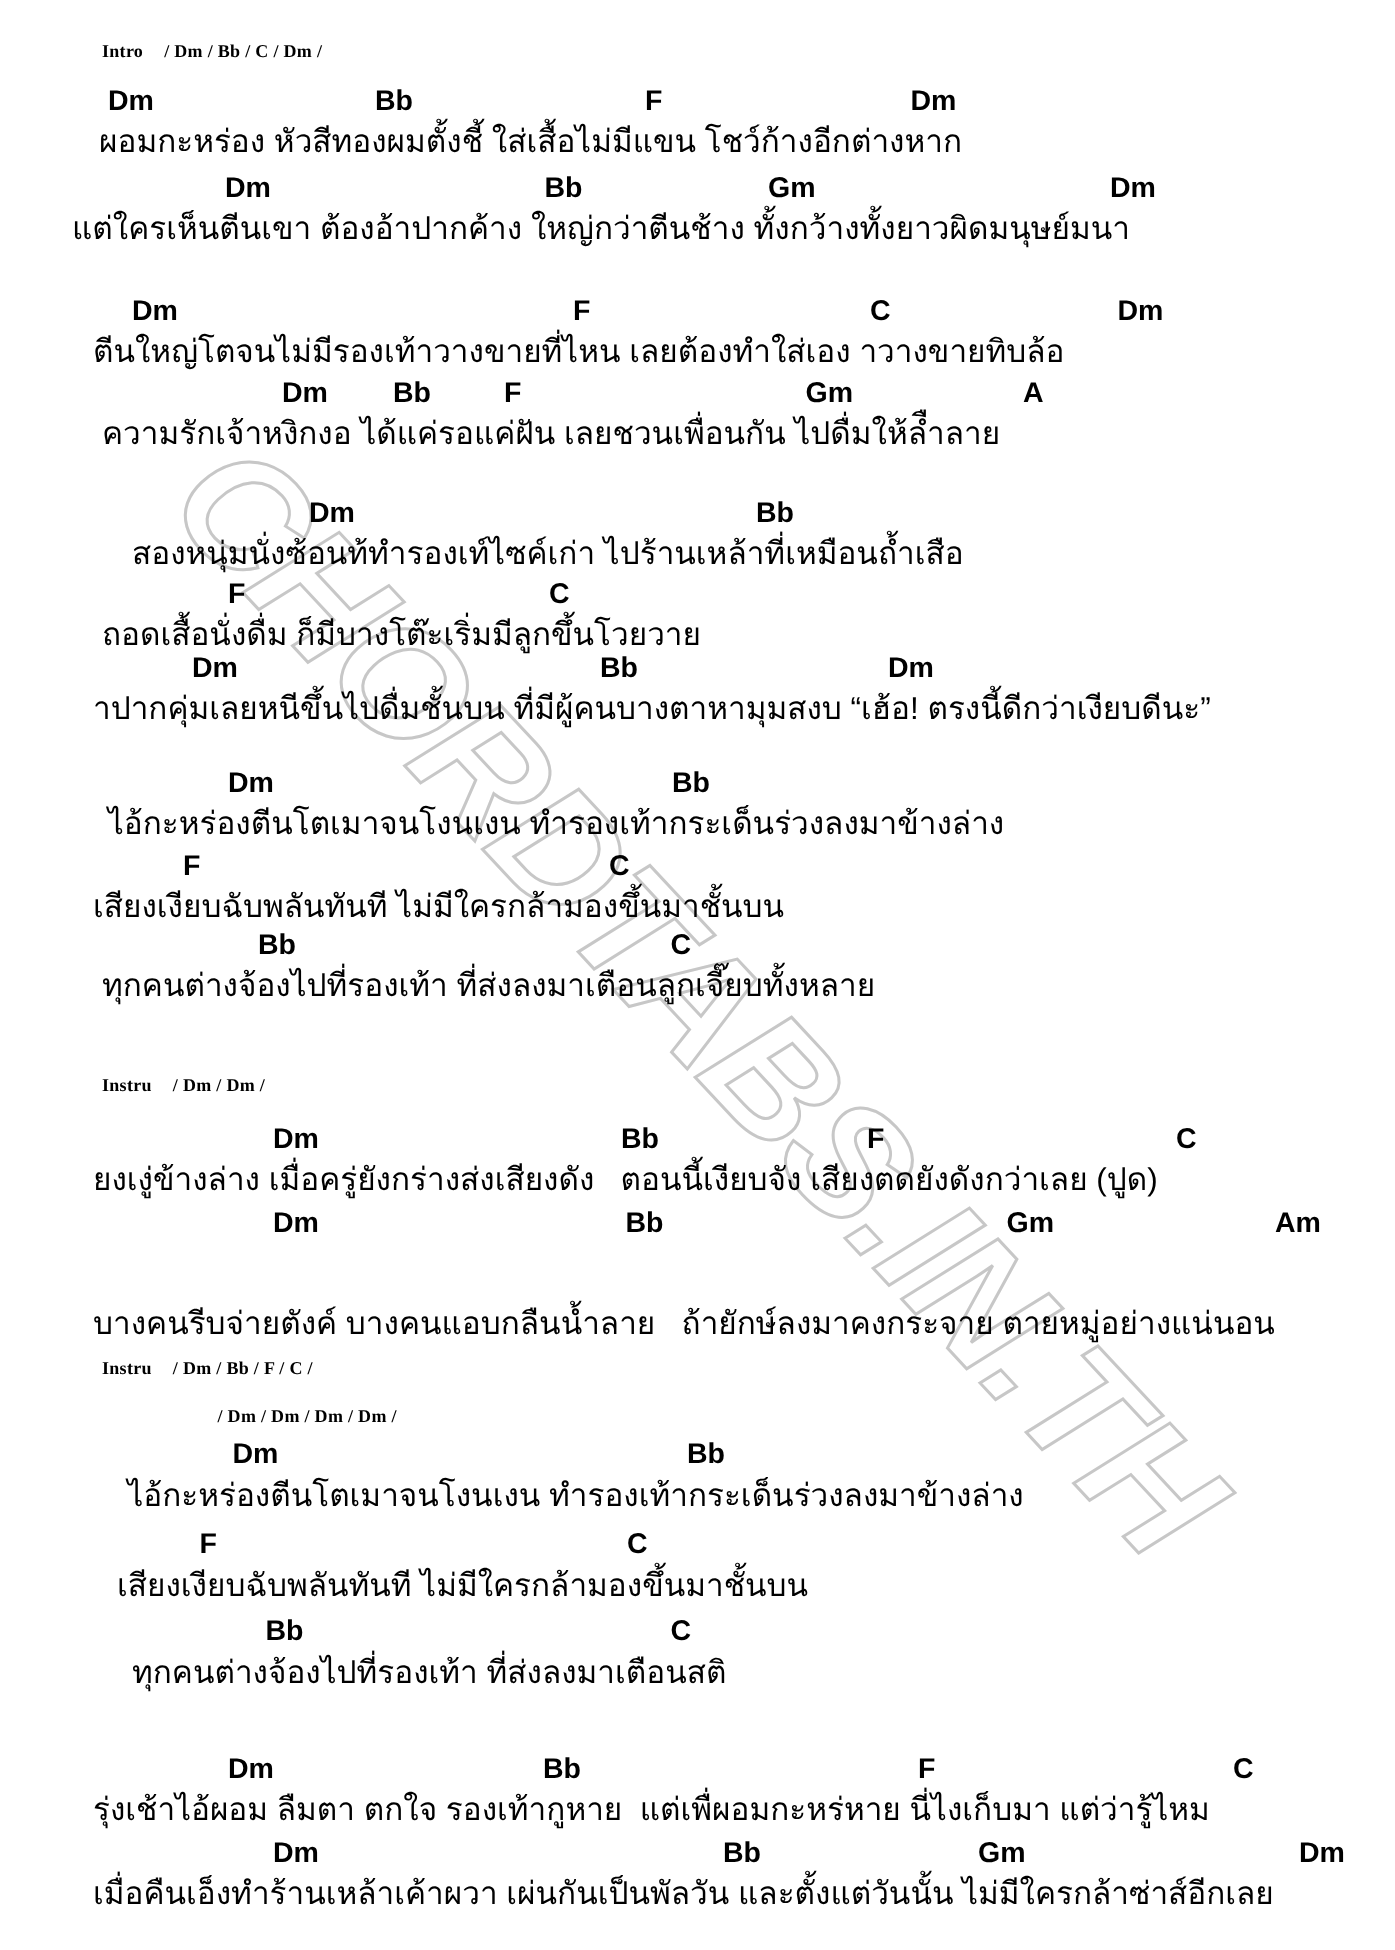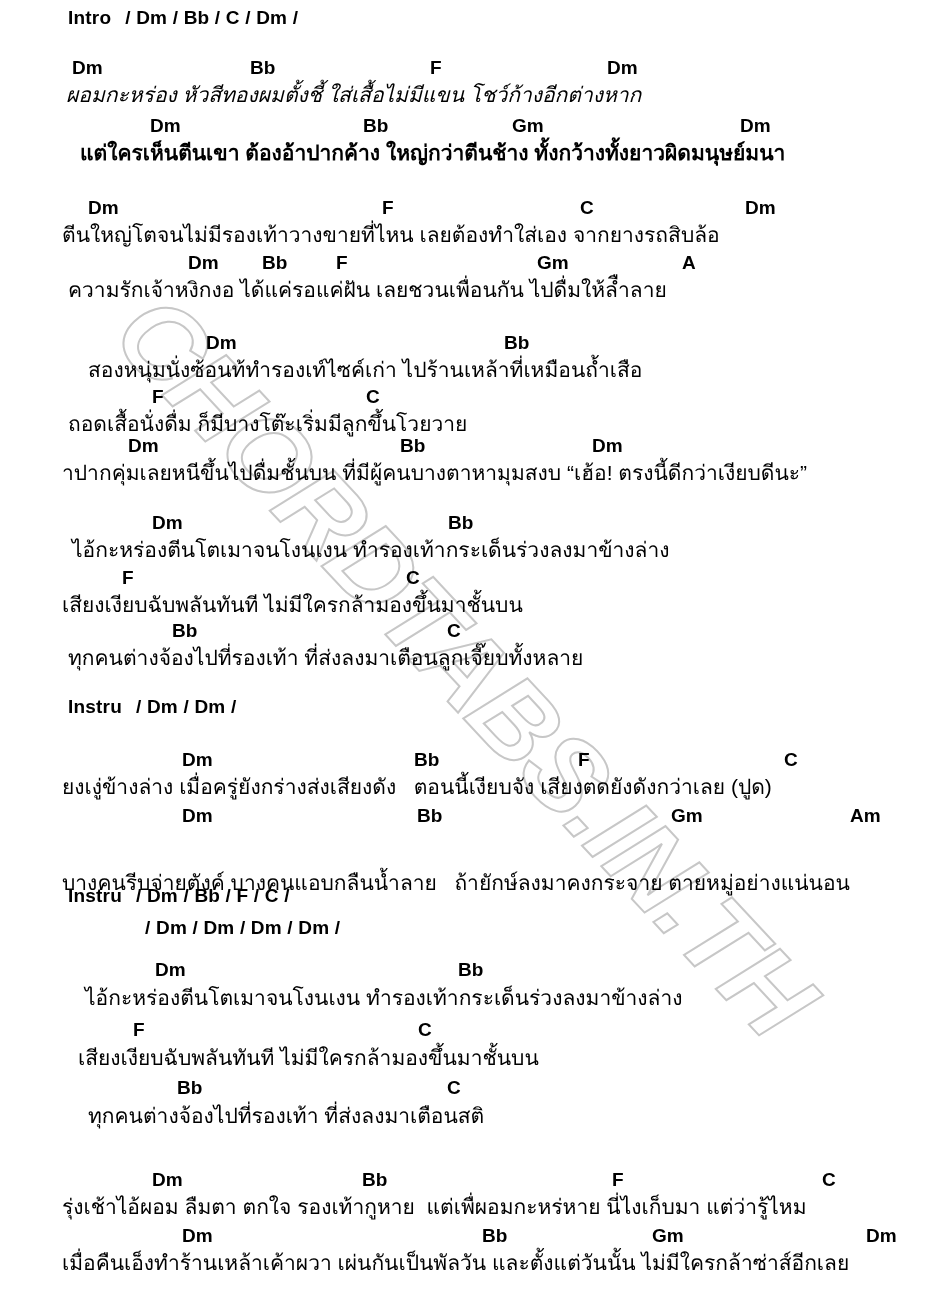--- a/index.html
+++ b/index.html
@@ -14,23 +14,24 @@
   .chord-row{height:24px;text-decoration:underline;}
   .chord{
     position:absolute;top:0;
     font-weight:700;font-size:19px;line-height:24px;color:#000;
   }
   .lyric{
     position:absolute;top:0;
     font-size:21px;line-height:30px;color:#000;
   }
   .directive{
-    position:absolute;top:0;
-    font-weight:700;font-size:19px;line-height:24px;color:#000;
+    position:absolute;top:16px;
+    font-weight:700;font-size:12px;line-height:24px;color:#000;
     letter-spacing:0.2px;
+    font-family:Liberation Serif, serif;
   }
   .directive .dir-label{margin-right:14px;}
   .watermark{
     position:absolute;z-index:0;left:465px;top:665px;
     transform:translate(-50%,-50%) rotate(47deg);
     font-size:108px;font-weight:700;font-style:italic;
     letter-spacing:-2px;white-space:nowrap;
     color:transparent;
     -webkit-text-stroke:2px #c7c7c7;
     text-shadow:none;
@@ -38,25 +39,25 @@
   }
 </style>
 </head>
 <body>
 
 <div class="watermark">CHORDTABS.IN.TH</div>
 
 <div class="sheet">
     <div class="block" style="top: 6px;"><span class="directive" style="left: 68px;"><span class="dir-label">Intro</span><span>/ Dm / Bb / C / Dm /</span></span></div>
     <div class="block chord-row" style="top: 56px;"><span class="chord" style="left: 72px;">Dm</span><span class="chord" style="left: 250px;">Bb</span><span class="chord" style="left: 430px;">F</span><span class="chord" style="left: 607px;">Dm</span></div>
-    <div class="block" style="top: 80px;"><span class="lyric" style="left: 66px; font-style: italic;">ผอมกะหร่อง หัวสีทองผมตั้งชี้ ใส่เสื้อไม่มีแขน โชว์ก้างอีกต่างหาก</span></div>
+    <div class="block" style="top: 80px;"><span class="lyric" style="left: 66px;">ผอมกะหร่อง หัวสีทองผมตั้งชี้ ใส่เสื้อไม่มีแขน โชว์ก้างอีกต่างหาก</span></div>
     <div class="block chord-row" style="top: 114px;"><span class="chord" style="left: 150px;">Dm</span><span class="chord" style="left: 363px;">Bb</span><span class="chord" style="left: 512px;">Gm</span><span class="chord" style="left: 740px;">Dm</span></div>
-    <div class="block" style="top: 138px;"><span class="lyric" style="left: 80px; font-weight: bold;">แต่ใครเห็นตีนเขา ต้องอ้าปากค้าง ใหญ่กว่าตีนช้าง ทั้งกว้างทั้งยาวผิดมนุษย์มนา</span></div>
+    <div class="block" style="top: 138px;"><span class="lyric" style="left: 48px;">แต่ใครเห็นตีนเขา ต้องอ้าปากค้าง ใหญ่กว่าตีนช้าง ทั้งกว้างทั้งยาวผิดมนุษย์มนา</span></div>
     <div class="block chord-row" style="top: 196px;"><span class="chord" style="left: 88px;">Dm</span><span class="chord" style="left: 382px;">F</span><span class="chord" style="left: 580px;">C</span><span class="chord" style="left: 745px;">Dm</span></div>
-    <div class="block" style="top: 220px;"><span class="lyric" style="left: 62px;">ตีนใหญ่โตจนไม่มีรองเท้าวางขายที่ไหน เลยต้องทำใส่เอง จากยางรถสิบล้อ</span></div>
+    <div class="block" style="top: 220px;"><span class="lyric" style="left: 62px;">ตีนใหญ่โตจนไม่มีรองเท้าวางขายที่ไหน เลยต้องทำใส่เอง าวางขายทิบล้อ</span></div>
     <div class="block chord-row" style="top: 251px;"><span class="chord" style="left: 188px;">Dm</span><span class="chord" style="left: 262px;">Bb</span><span class="chord" style="left: 336px;">F</span><span class="chord" style="left: 537px;">Gm</span><span class="chord" style="left: 682px;">A</span></div>
     <div class="block" style="top: 275px;"><span class="lyric" style="left: 68px;">ความรักเจ้าหงิกงอ ได้แค่รอแค่ฝัน เลยชวนเพื่อนกัน ไปดื่มให้ลืำลาย</span></div>
     <div class="block chord-row" style="top: 331px;"><span class="chord" style="left: 206px;">Dm</span><span class="chord" style="left: 504px;">Bb</span></div>
     <div class="block" style="top: 355px;"><span class="lyric" style="left: 88px;">สองหนุ่มนั่งซ้อนท้ทำรองเท์ไซค์เก่า ไปร้านเหล้าที่เหมือนถ้ำเสือ</span></div>
     <div class="block chord-row" style="top: 385px;"><span class="chord" style="left: 152px;">F</span><span class="chord" style="left: 366px;">C</span></div>
     <div class="block" style="top: 409px;"><span class="lyric" style="left: 68px;">ถอดเสื้อนั่งดื่ม ก็มีบางโต๊ะเริ่มมีลูกขึ้นโวยวาย</span></div>
     <div class="block chord-row" style="top: 434px;"><span class="chord" style="left: 128px;">Dm</span><span class="chord" style="left: 400px;">Bb</span><span class="chord" style="left: 592px;">Dm</span></div>
     <div class="block" style="top: 458px;"><span class="lyric" style="left: 62px;">าปากคุ่มเลยหนีขึ้นไปดื่มชั้นบน ที่มีผู้คนบางตาหามุมสงบ “เฮ้อ! ตรงนี้ดีกว่าเงียบดีนะ”</span></div>
     <div class="block chord-row" style="top: 511px;"><span class="chord" style="left: 152px;">Dm</span><span class="chord" style="left: 448px;">Bb</span></div>
     <div class="block" style="top: 535px;"><span class="lyric" style="left: 72px;">ไอ้กะหร่องตีนโตเมาจนโงนเงน ทำรองเท้ากระเด็นร่วงลงมาข้างล่าง</span></div>

